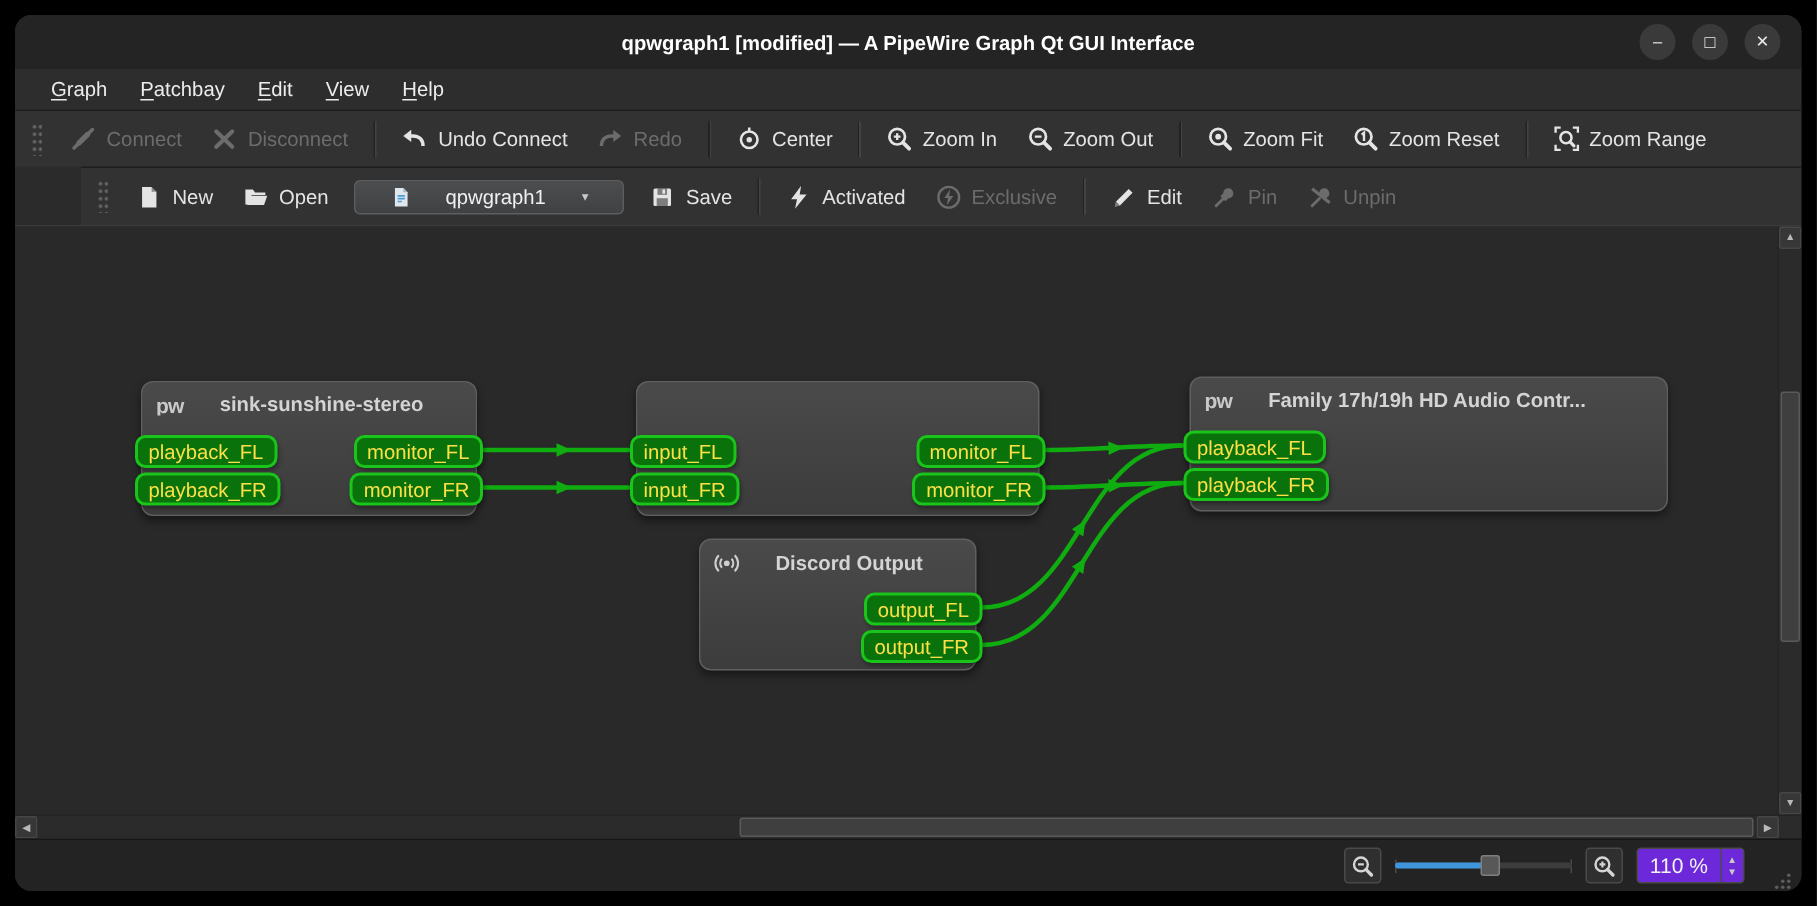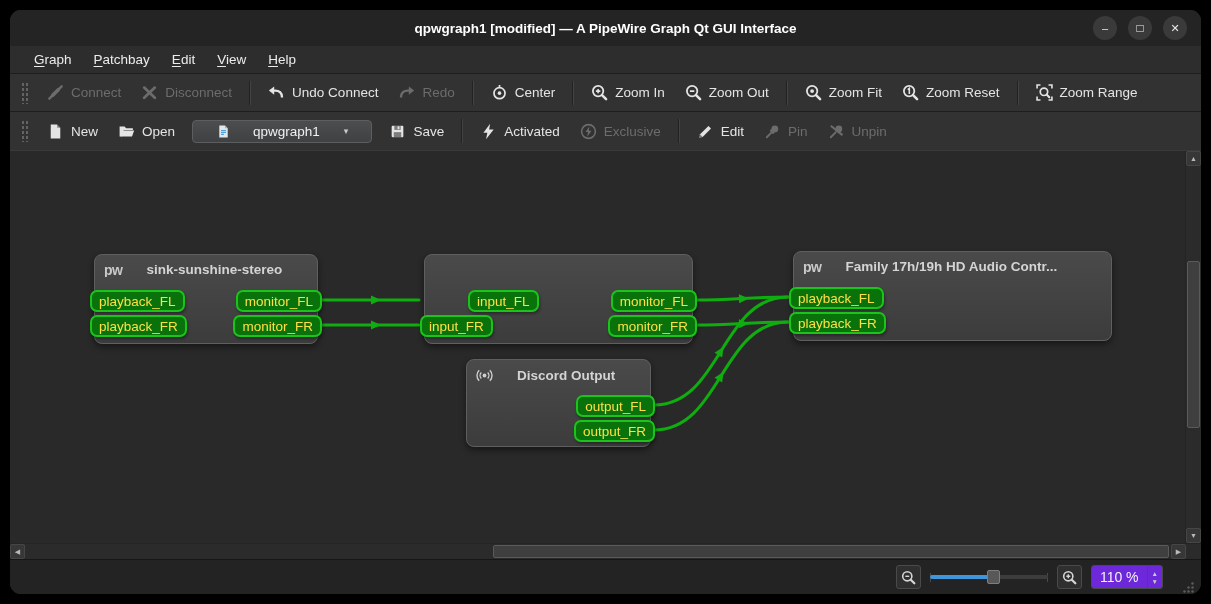--- a/index.html
+++ b/index.html
@@ -181,21 +181,21 @@
     <div class="tb-btn">
       <svg class="ic" viewBox="0 0 16 16">
           <path d="M1 4.2 V1 H4.2 M11.8 1 H15 V4.2 M15 11.8 V15 H11.8 M4.2 15 H1 V11.8" fill="none" stroke="currentColor" stroke-width="1.5"></path>
           <circle cx="7.5" cy="7.3" r="3.5" fill="none" stroke="currentColor" stroke-width="1.6"></circle>
           <path d="M10.1 10 L12.5 12.5" stroke="currentColor" stroke-width="2" stroke-linecap="round"></path>
         </svg>
       <span>Zoom Range</span>
     </div>
   </div>
 
-  <div class="toolbar" style="height:38px;">
+  <div class="toolbar" style="height:38px;margin-left:44px;">
     <div class="tb-handle"></div>
 
     <div class="tb-btn">
       <svg class="ic" viewBox="0 0 16 16">
           <path d="M3.5 1.5 H9.5 L12.5 4.5 V14.5 H3.5 Z" fill="currentColor"></path>
           <path d="M9.5 1.5 L12.5 4.5 H9.5 Z" fill="rgba(0,0,0,.4)"></path>
         </svg>
       <span>New</span>
     </div>
     <div class="tb-btn">
@@ -297,21 +297,21 @@
             <span class="pw">pw</span>
             <span>sink-sunshine-stereo</span>
           </div>
           <div class="port in" style="top:35px;">playback_FL</div>
           <div class="port in" style="top:60px;">playback_FR</div>
           <div class="port out" style="top:35px;">monitor_FL</div>
           <div class="port out" style="top:60px;">monitor_FR</div>
         </div>
 
         <div class="node" style="left:414px;top:103px;width:267px;height:88px;">
-          <div class="port in" style="top:35px;margin-left:48px;">input_FL</div>
+          <div class="port in" style="top:35px;">input_FL</div>
           <div class="port in" style="top:60px;">input_FR</div>
           <div class="port out" style="top:35px;">monitor_FL</div>
           <div class="port out" style="top:60px;">monitor_FR</div>
         </div>
 
         <div class="node" style="left:783px;top:100px;width:317px;height:88px;">
           <div class="node-title">
             <span class="pw">pw</span>
             <span>Family 17h/19h HD Audio Contr...</span>
           </div>

